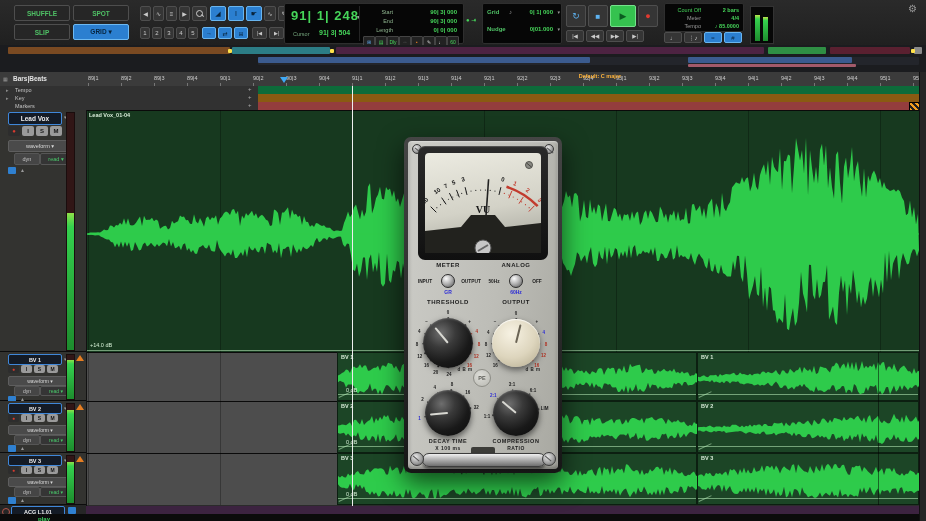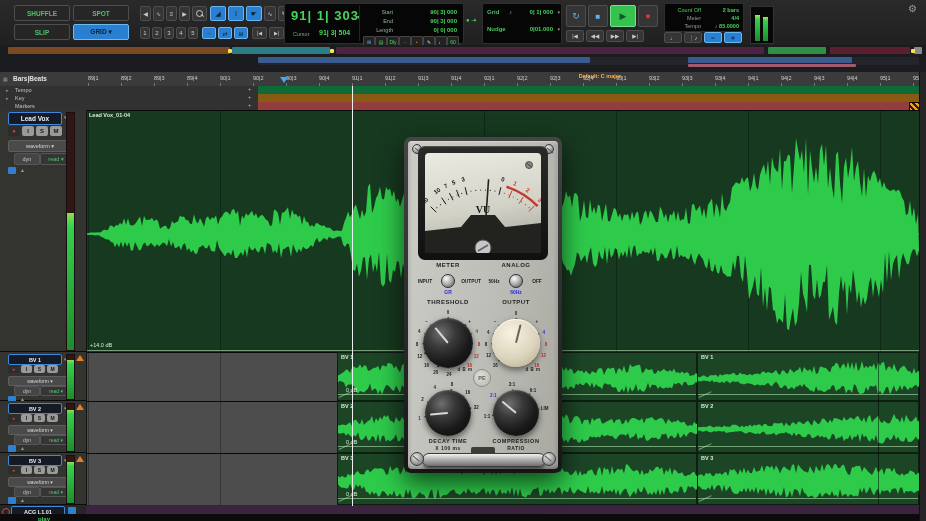--- a/index.html
+++ b/index.html
@@ -161,21 +161,21 @@
       </div>
     <div id="smalls-holder">
         <div class="tbtn blue" style="left: 202px; top: 27px; width: 14px; height: 12px; font-size: 6px;">→</div>
         <div class="tbtn blue" style="left: 218px; top: 27px; width: 14px; height: 12px; font-size: 6px;">⇄</div>
         <div class="tbtn blue" style="left: 234px; top: 27px; width: 14px; height: 12px; font-size: 6px;">⊞</div>
         <div class="tbtn" style="left: 252px; top: 27px; width: 15px; height: 12px; font-size: 5px;">|◀</div>
         <div class="tbtn" style="left: 269px; top: 27px; width: 15px; height: 12px; font-size: 5px;">▶|</div>
       </div>
 
     <div class="blackbox" style="left:284px;top:3px;width:178px;height:39px;">
-      <div id="counter-main">91| 1| 303</div>
+      <div id="counter-main">91| 1| 248</div>
       <div id="counter-caret">▾</div>
       <div id="cursor-row">Cursor</div>
       <div id="cursor-val">91| 3| 504</div>
       <div style="position:absolute;left:74px;top:2px;bottom:2px;width:1px;background:#242424;"></div>
       <div id="sel-holder">
           <span class="sel-label" style="top: 5px;">Start</span>
           <span class="sel-value" style="top: 5px;">90| 3| 000</span>
           <span class="sel-label" style="top: 14px;">End</span>
           <span class="sel-value" style="top: 14px;">90| 3| 000</span>
           <span class="sel-label" style="top: 23px;">Length</span>

